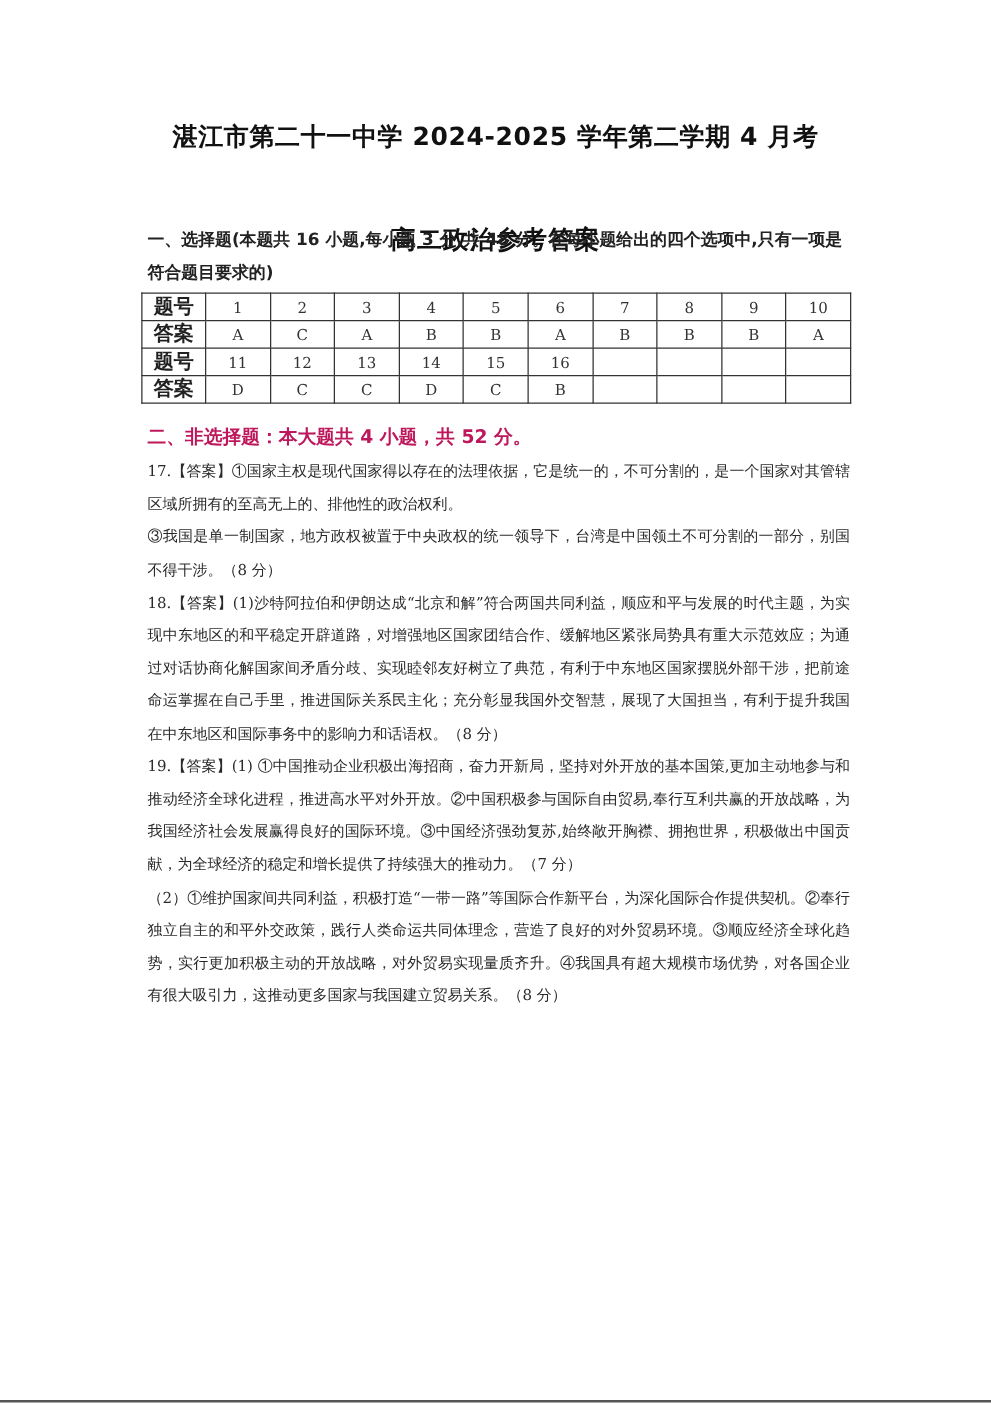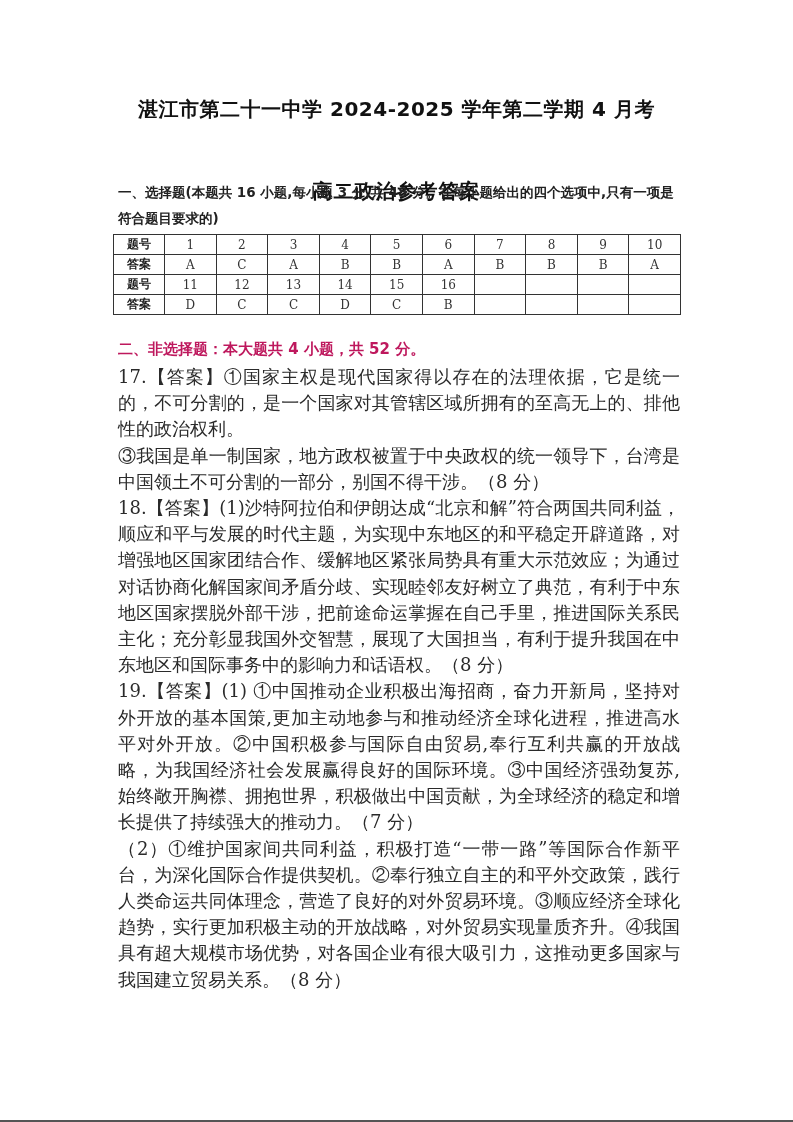--- a/index.html
+++ b/index.html
@@ -70,38 +70,38 @@
       height: 19px;
       padding: 0;
       text-align: center;
       vertical-align: middle;
       color: #333;
     }
     table.answers td.lbl {
       width: 50px;
       font-family: "DejaVu Sans", "Liberation Sans", sans-serif;
       font-weight: bold;
-      font-size: 12px;
+      font-size: 16px;
       color: #222;
     }
     .sec2 {
       position: absolute;
       top: 340px;
       left: 118px;
       font-size: 15px;
       font-weight: bold;
       font-family: "DejaVu Sans", "Liberation Sans", sans-serif;
       color: #be185d;
     }
     .body-text {
       position: absolute;
       top: 364px;
       left: 118px;
       width: 562px;
-      font-size: 18px;
+      font-size: 12px;
       line-height: 26.2px;
       color: #2a2a2a;
       text-align: justify;
     }
     .body-text p {
       margin: 0;
     }
     .bottom-rule {
       position: absolute;
       left: 0;

